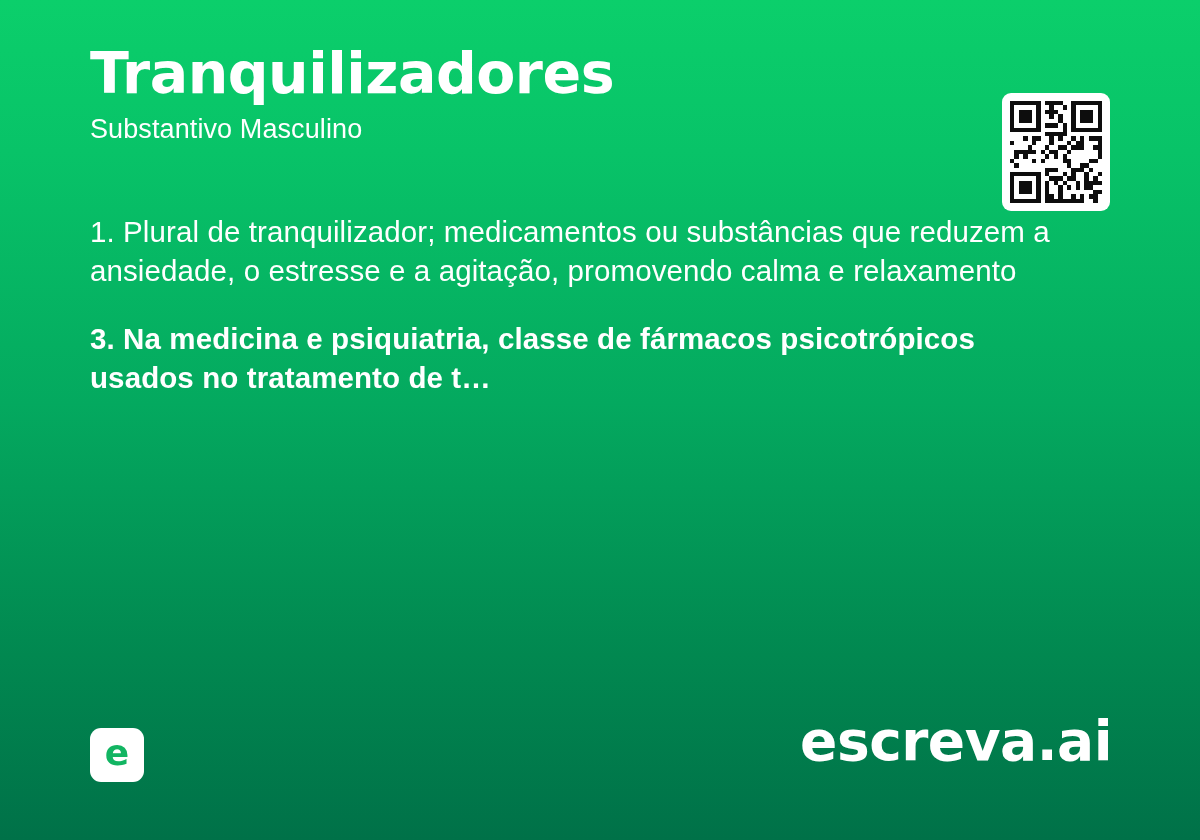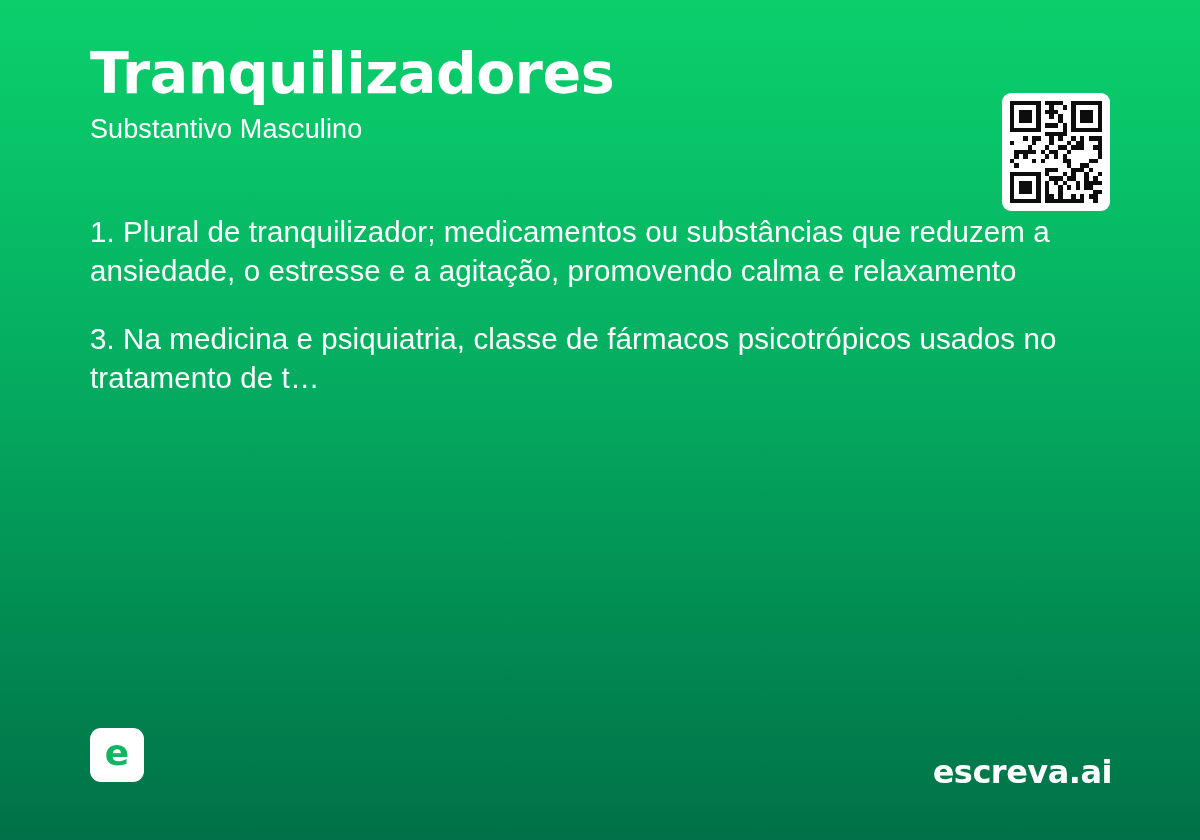--- a/index.html
+++ b/index.html
@@ -57,21 +57,21 @@
   }
 
   .definition {
     font-family: "Liberation Sans", sans-serif;
     font-size: 29.5px;
     line-height: 1.32;
     color: #ffffff;
     margin-bottom: 26px;
     letter-spacing: 0.1px;
   }
-  .definition:last-child { margin-bottom: 0; }
+  .definition:last-child { margin-bottom: 0; font-weight: bold; }
 
   
   .qr-wrap {
     position: absolute;
     top: 93px;
     right: 90px;
     width: 108px;
     height: 118px;
     background: #ffffff;
     border-radius: 9px;
@@ -110,24 +110,24 @@
     font-size: 36px;
     line-height: 1;
     color: #12b562;
     position: relative;
     top: -2px;
   }
 
   .brand {
     position: absolute;
     right: 88px;
-    bottom: 49px;
+    bottom: 67px;
     font-family: "DejaVu Sans", sans-serif;
     font-weight: bold;
-    font-size: 32px;
+    font-size: 55px;
     color: #ffffff;
     letter-spacing: -0.5px;
   }
 </style>
 </head>
 <body>
 
 <div class="card">
   <div class="card-inner">
 

